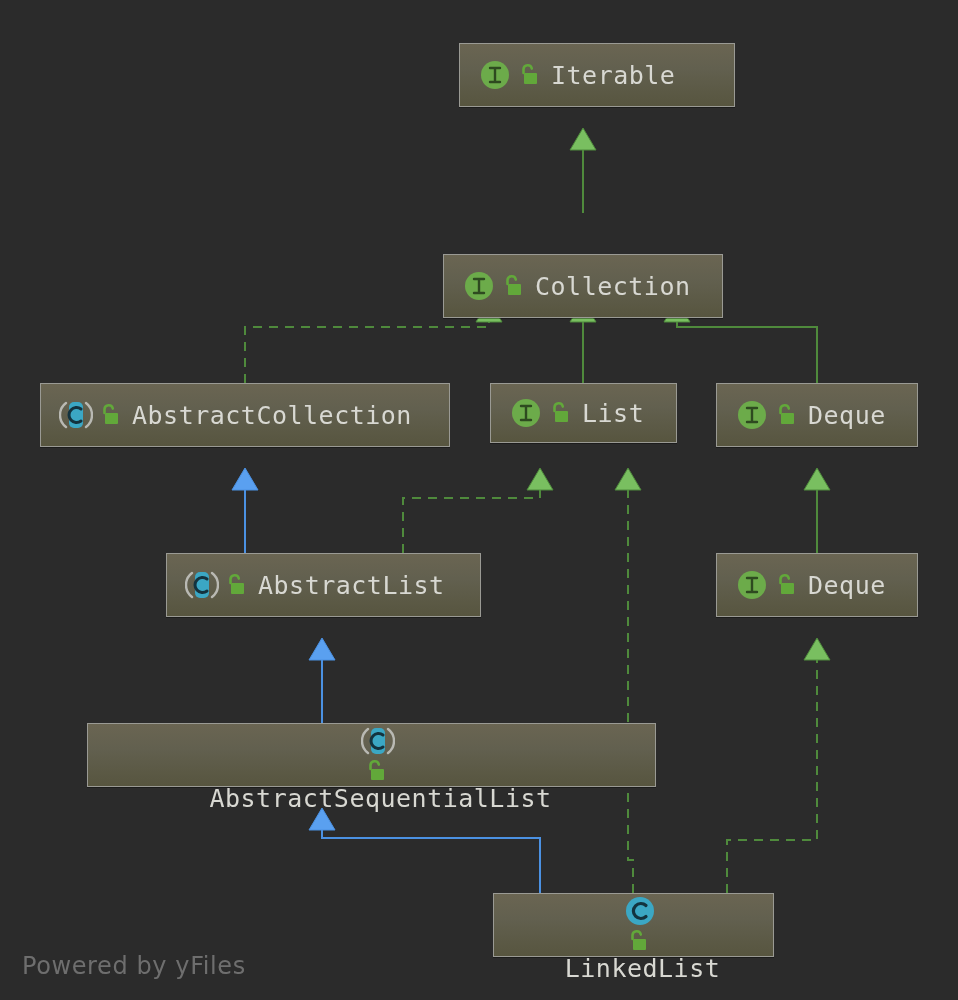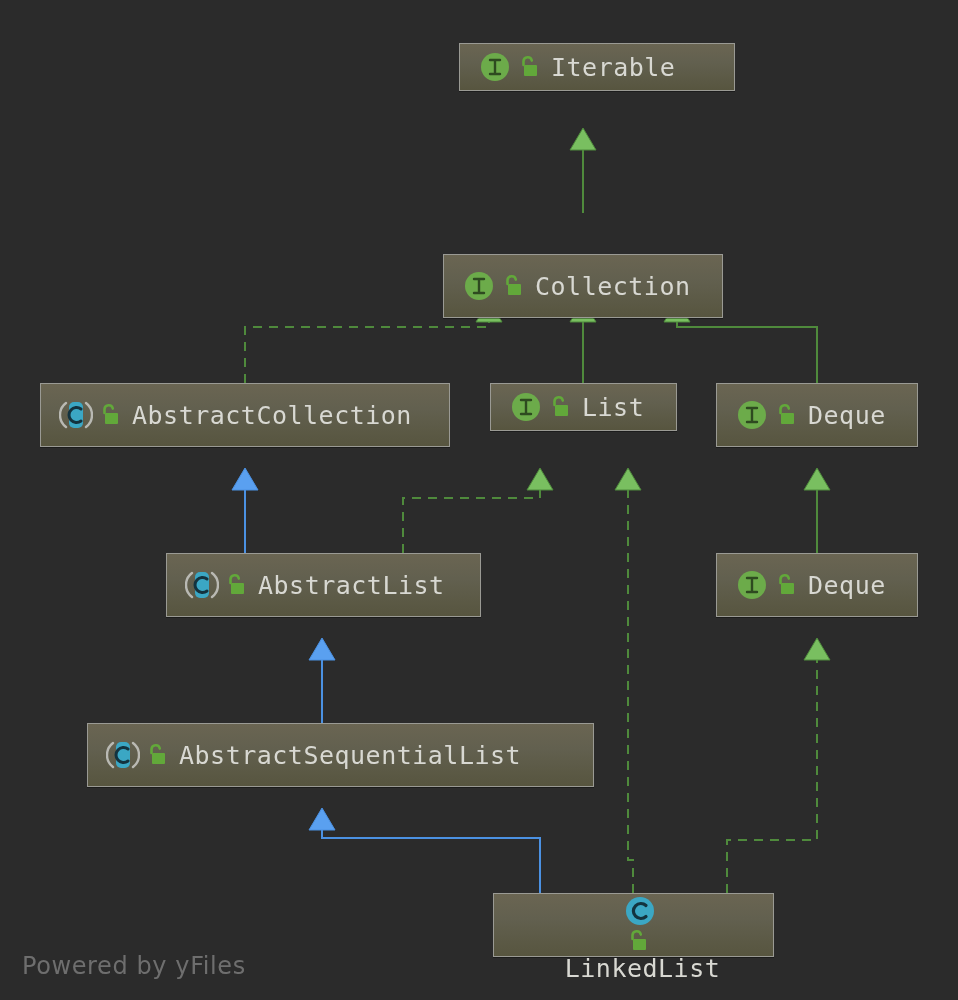--- a/index.html
+++ b/index.html
@@ -77,21 +77,21 @@
         <path d="M 633 893 L 633 860 L 628 860 L 628 490" fill="none" stroke="#4f8a3c" stroke-width="2" stroke-dasharray="9 7"></path>
         <path d="M 628 468 L 615 490 L 641 490 Z" fill="#79bf60" stroke="#4f8a3c" stroke-width="1" stroke-linejoin="round"></path>
       </g>
       <g>
         <path d="M 727 893 L 727 840 L 817 840 L 817 660" fill="none" stroke="#4f8a3c" stroke-width="2" stroke-dasharray="9 7"></path>
         <path d="M 817 638 L 804 660 L 830 660 Z" fill="#79bf60" stroke="#4f8a3c" stroke-width="1" stroke-linejoin="round"></path>
       </g>
     </svg>
 
   <div id="nodes">
-      <div class="node" style="left: 459px; top: 43px; width: 276px; height: 48px;">
+      <div class="node" style="left: 459px; top: 43px; width: 276px; height: 64px;">
         <svg width="34" height="34" viewBox="0 0 34 34" class="ic">
           <circle cx="17" cy="17" r="14" fill="#6cab4a"></circle>
           <path d="M12 10 h10 M12 24 h10 M17 10 v14" stroke="#2e4a20" stroke-width="2.4" stroke-linecap="round" fill="none"></path>
         </svg>
         <svg width="22" height="26" viewBox="0 0 22 26" class="lockic">
           <path d="M6.5 11 V7.2 A4.2 4.2 0 0 1 14.8 6.6" stroke="#62a83a" stroke-width="2.6" fill="none" stroke-linecap="round"></path>
           <rect x="7" y="11" width="13" height="11" rx="1" fill="#62a83a"></rect>
         </svg>
         <span class="nm">Iterable</span>
       </div>
@@ -112,21 +112,21 @@
           <path d="M27 5 A15 15 0 0 1 27 29" stroke="#b9b9b3" stroke-width="2.4" fill="none" stroke-linecap="round"></path>
           <rect x="10" y="4" width="14" height="26" rx="5" fill="#3ba7c4"></rect>
           <path d="M22 11 A7.5 7.5 0 1 0 22 23" stroke="#13333f" stroke-width="3" fill="none" stroke-linecap="round"></path>
         </svg>
         <svg width="22" height="26" viewBox="0 0 22 26" class="lockic">
           <path d="M6.5 11 V7.2 A4.2 4.2 0 0 1 14.8 6.6" stroke="#62a83a" stroke-width="2.6" fill="none" stroke-linecap="round"></path>
           <rect x="7" y="11" width="13" height="11" rx="1" fill="#62a83a"></rect>
         </svg>
         <span class="nm">AbstractCollection</span>
       </div>
-      <div class="node" style="left: 490px; top: 383px; width: 187px; height: 48px;">
+      <div class="node" style="left: 490px; top: 383px; width: 187px; height: 60px;">
         <svg width="34" height="34" viewBox="0 0 34 34" class="ic">
           <circle cx="17" cy="17" r="14" fill="#6cab4a"></circle>
           <path d="M12 10 h10 M12 24 h10 M17 10 v14" stroke="#2e4a20" stroke-width="2.4" stroke-linecap="round" fill="none"></path>
         </svg>
         <svg width="22" height="26" viewBox="0 0 22 26" class="lockic">
           <path d="M6.5 11 V7.2 A4.2 4.2 0 0 1 14.8 6.6" stroke="#62a83a" stroke-width="2.6" fill="none" stroke-linecap="round"></path>
           <rect x="7" y="11" width="13" height="11" rx="1" fill="#62a83a"></rect>
         </svg>
         <span class="nm">List</span>
       </div>
@@ -158,21 +158,21 @@
         <svg width="34" height="34" viewBox="0 0 34 34" class="ic">
           <circle cx="17" cy="17" r="14" fill="#6cab4a"></circle>
           <path d="M12 10 h10 M12 24 h10 M17 10 v14" stroke="#2e4a20" stroke-width="2.4" stroke-linecap="round" fill="none"></path>
         </svg>
         <svg width="22" height="26" viewBox="0 0 22 26" class="lockic">
           <path d="M6.5 11 V7.2 A4.2 4.2 0 0 1 14.8 6.6" stroke="#62a83a" stroke-width="2.6" fill="none" stroke-linecap="round"></path>
           <rect x="7" y="11" width="13" height="11" rx="1" fill="#62a83a"></rect>
         </svg>
         <span class="nm">Deque</span>
       </div>
-      <div class="node" style="left: 87px; top: 723px; width: 507px; height: 64px;">
+      <div class="node" style="left: 87px; top: 723px; width: 569px; height: 64px; flex-direction: column;">
         <svg width="34" height="34" viewBox="0 0 34 34" class="ic">
           <path d="M7 5 A15 15 0 0 0 7 29" stroke="#b9b9b3" stroke-width="2.4" fill="none" stroke-linecap="round"></path>
           <path d="M27 5 A15 15 0 0 1 27 29" stroke="#b9b9b3" stroke-width="2.4" fill="none" stroke-linecap="round"></path>
           <rect x="10" y="4" width="14" height="26" rx="5" fill="#3ba7c4"></rect>
           <path d="M22 11 A7.5 7.5 0 1 0 22 23" stroke="#13333f" stroke-width="3" fill="none" stroke-linecap="round"></path>
         </svg>
         <svg width="22" height="26" viewBox="0 0 22 26" class="lockic">
           <path d="M6.5 11 V7.2 A4.2 4.2 0 0 1 14.8 6.6" stroke="#62a83a" stroke-width="2.6" fill="none" stroke-linecap="round"></path>
           <rect x="7" y="11" width="13" height="11" rx="1" fill="#62a83a"></rect>
         </svg>

